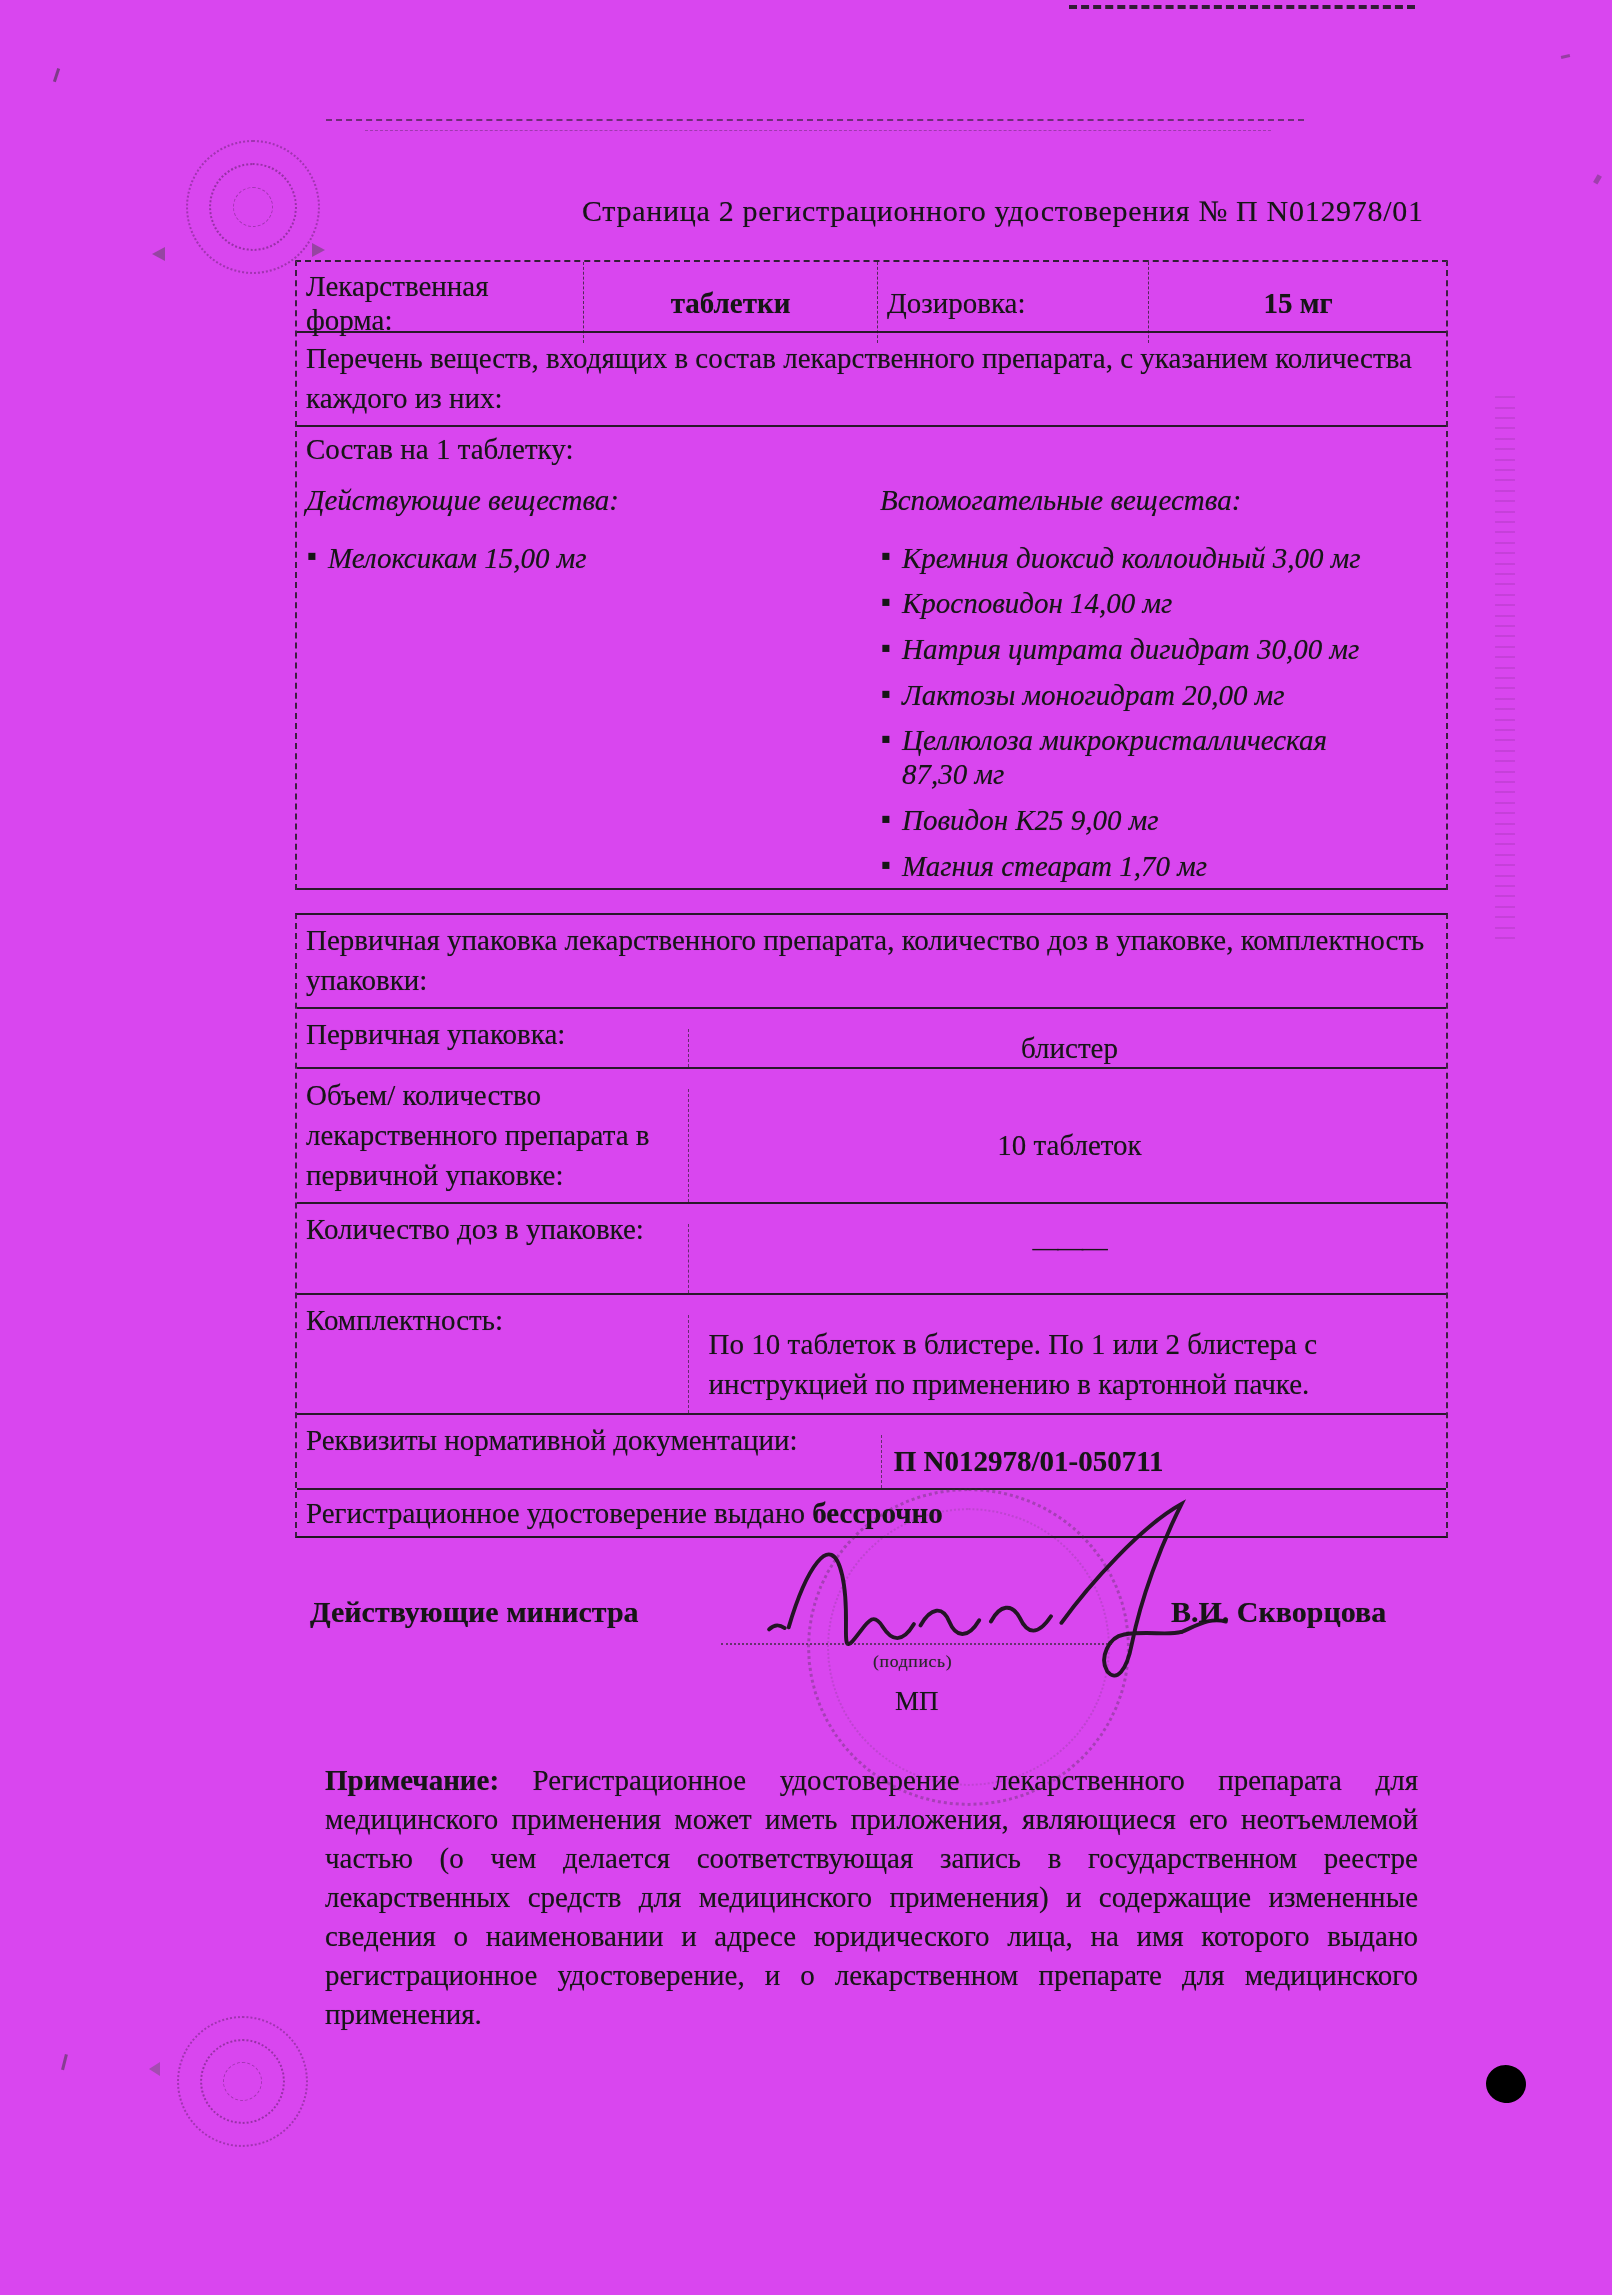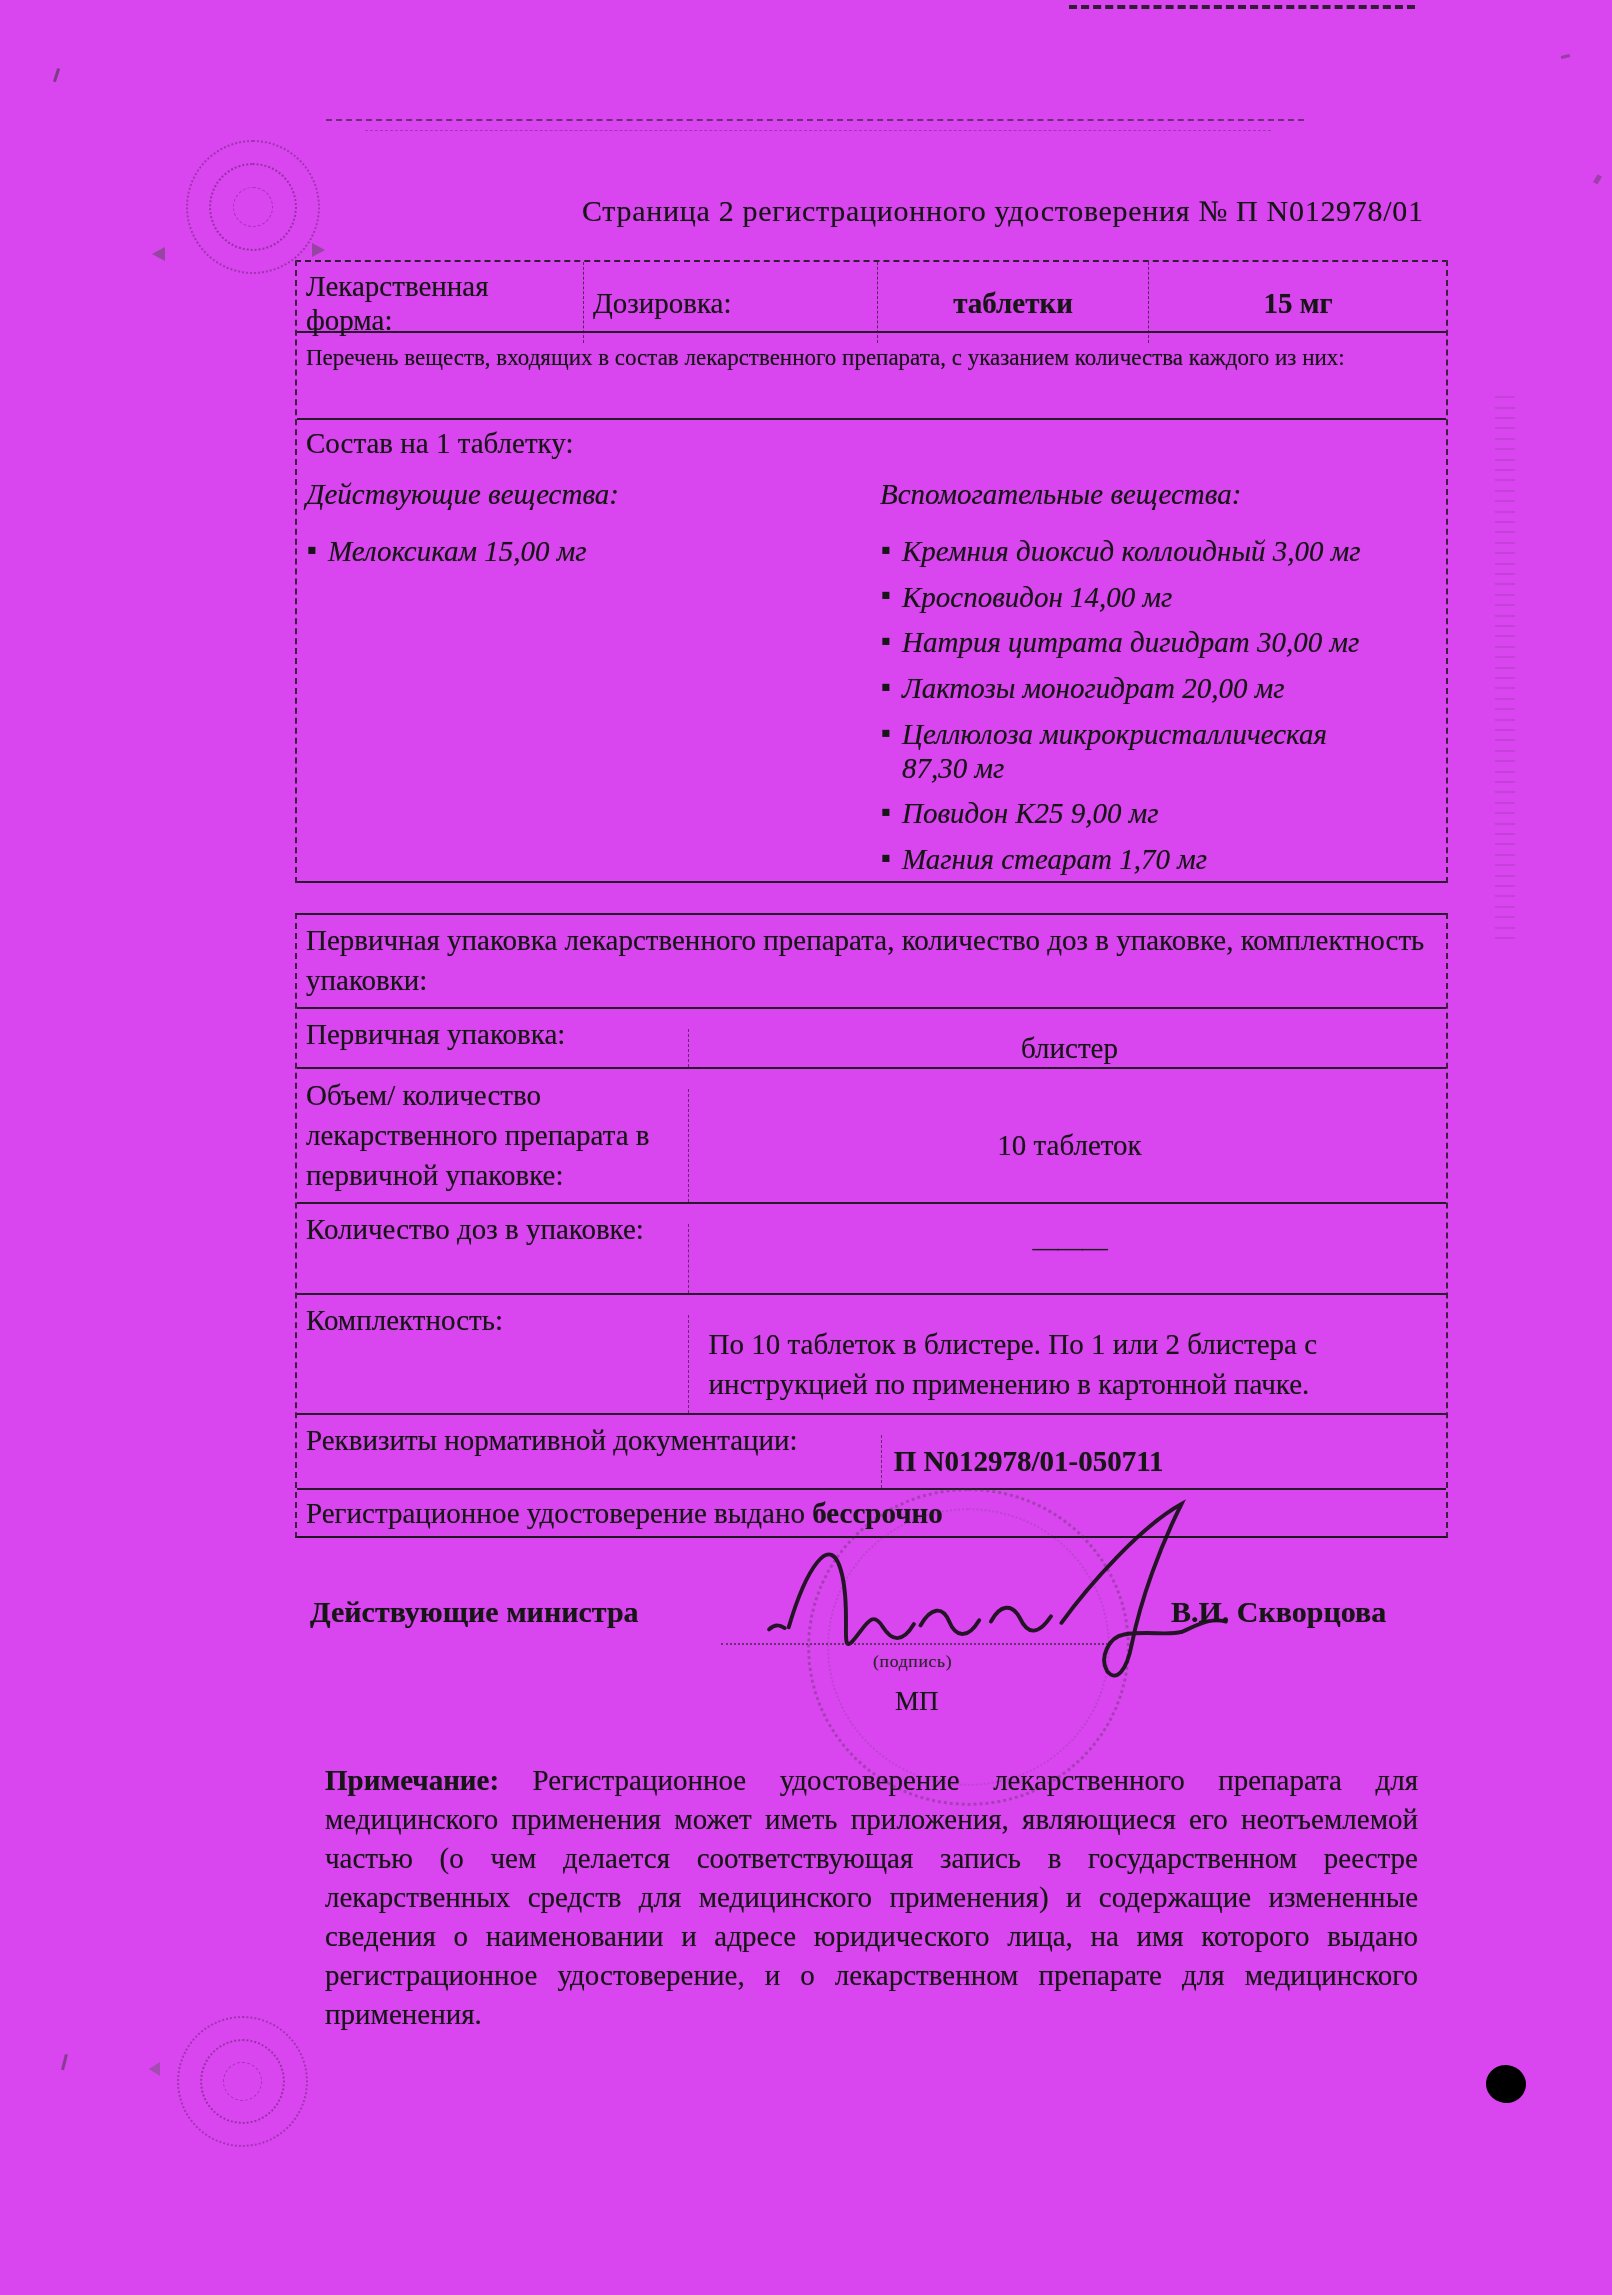--- a/index.html
+++ b/index.html
@@ -16,21 +16,21 @@
   
   .tableA{left:295px;top:260px;width:1153px;box-sizing:border-box;
           border-left:2px dashed rgba(22,22,22,.8);border-right:2px dashed rgba(22,22,22,.8);
           border-top:2.6px dashed rgba(22,22,22,.85);}
   .rowA1{display:grid;grid-template-columns:286px 294px 271px 299px;height:69px;
          border-bottom:2px solid rgba(20,20,20,.9);}
   .cell{box-sizing:border-box;font-size:29px;line-height:34px;padding:6.5px 9px;}
   .vdash{border-left:1.3px dashed rgba(25,25,25,.7);}
   .cell-center{display:flex;align-items:center;justify-content:center;font-weight:bold;}
   .rowA2{box-sizing:border-box;min-height:87px;border-bottom:2px solid rgba(20,20,20,.9);
-         font-size:23px;line-height:40px;padding:5.2px 10.4px 6.5px 9px;}
+         font-size:29px;line-height:40px;padding:5.2px 10.4px 6.5px 9px;}
   .rowA3{box-sizing:border-box;height:463px;border-bottom:2px solid rgba(20,20,20,.9);
          padding:6.5px 9px;font-size:29px;}
   .comp-cols{display:flex;margin-top:17px;font-style:italic;}
   .col-active{width:574px;}
   .col-excip{flex:1;}
   .col-h{font-size:29px;line-height:34px;margin-bottom:23.5px;}
   .li{position:relative;padding-left:22px;font-size:29px;line-height:34px;margin-bottom:11.7px;}
   .blt{position:absolute;left:1.3px;top:7.8px;font-family:"DejaVu Sans",sans-serif;font-size:14.3px;line-height:1;}
   
   .tableB{left:295px;top:913px;width:1153px;box-sizing:border-box;
@@ -97,22 +97,22 @@
         <div class="ros-in"></div>
       </div>
   </div>
   <div class="t tri" style="left:149px;top:2062px;border-width:7.2px 11.7px 7.2px 0;border-color:transparent #555 transparent transparent;opacity:.4;"></div>
 
   <div class="t page-title scan-text">Страница 2  регистрационного удостоверения № П N012978/01</div>
 
   <div class="t tableA">
     <div class="rowA1">
       <div class="cell scan-text">Лекарственная форма:</div>
+      <div class="cell cell-center vdash scan-text">таблетки</div>
       <div class="cell vdash scan-text" style="display:flex;align-items:center;">Дозировка:</div>
-      <div class="cell cell-center vdash scan-text">таблетки</div>
       <div class="cell cell-center vdash scan-text">15 мг</div>
     </div>
     <div class="rowA2 scan-text">Перечень веществ, входящих в состав лекарственного препарата, с указанием количества каждого из них:</div>
     <div class="rowA3">
       <div class="scan-text">Состав на 1 таблетку:</div>
       <div class="comp-cols">
         <div class="col-active">
           <div class="col-h scan-text">Действующие вещества:</div>
           <div class="li">
             <span class="blt">▪</span>

